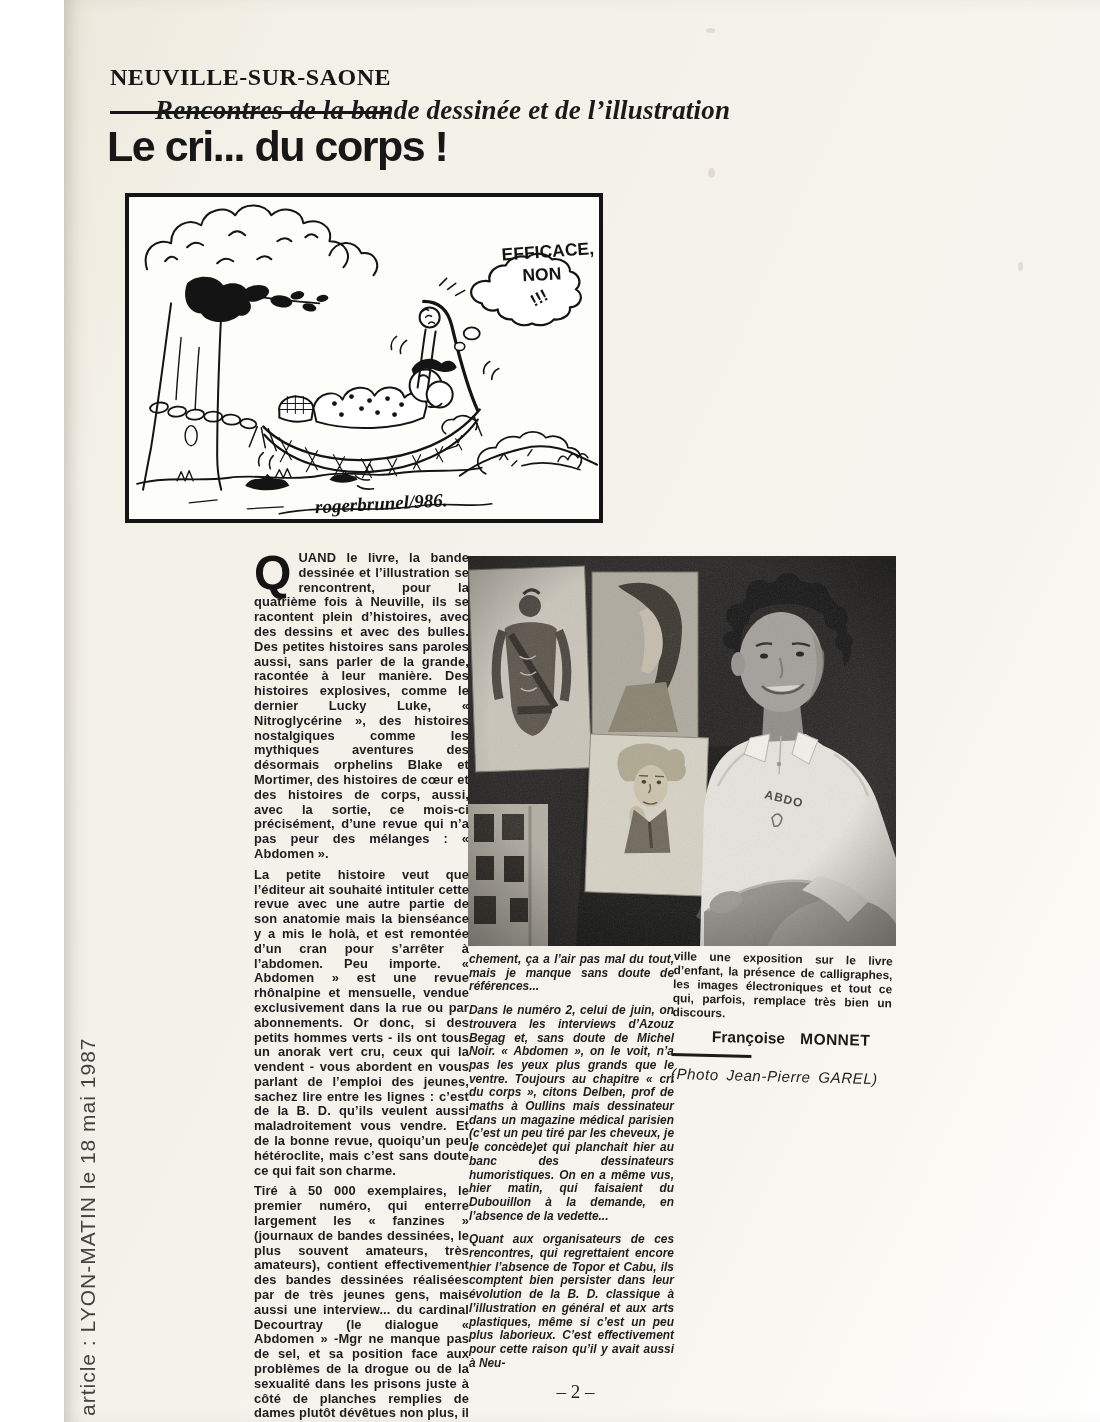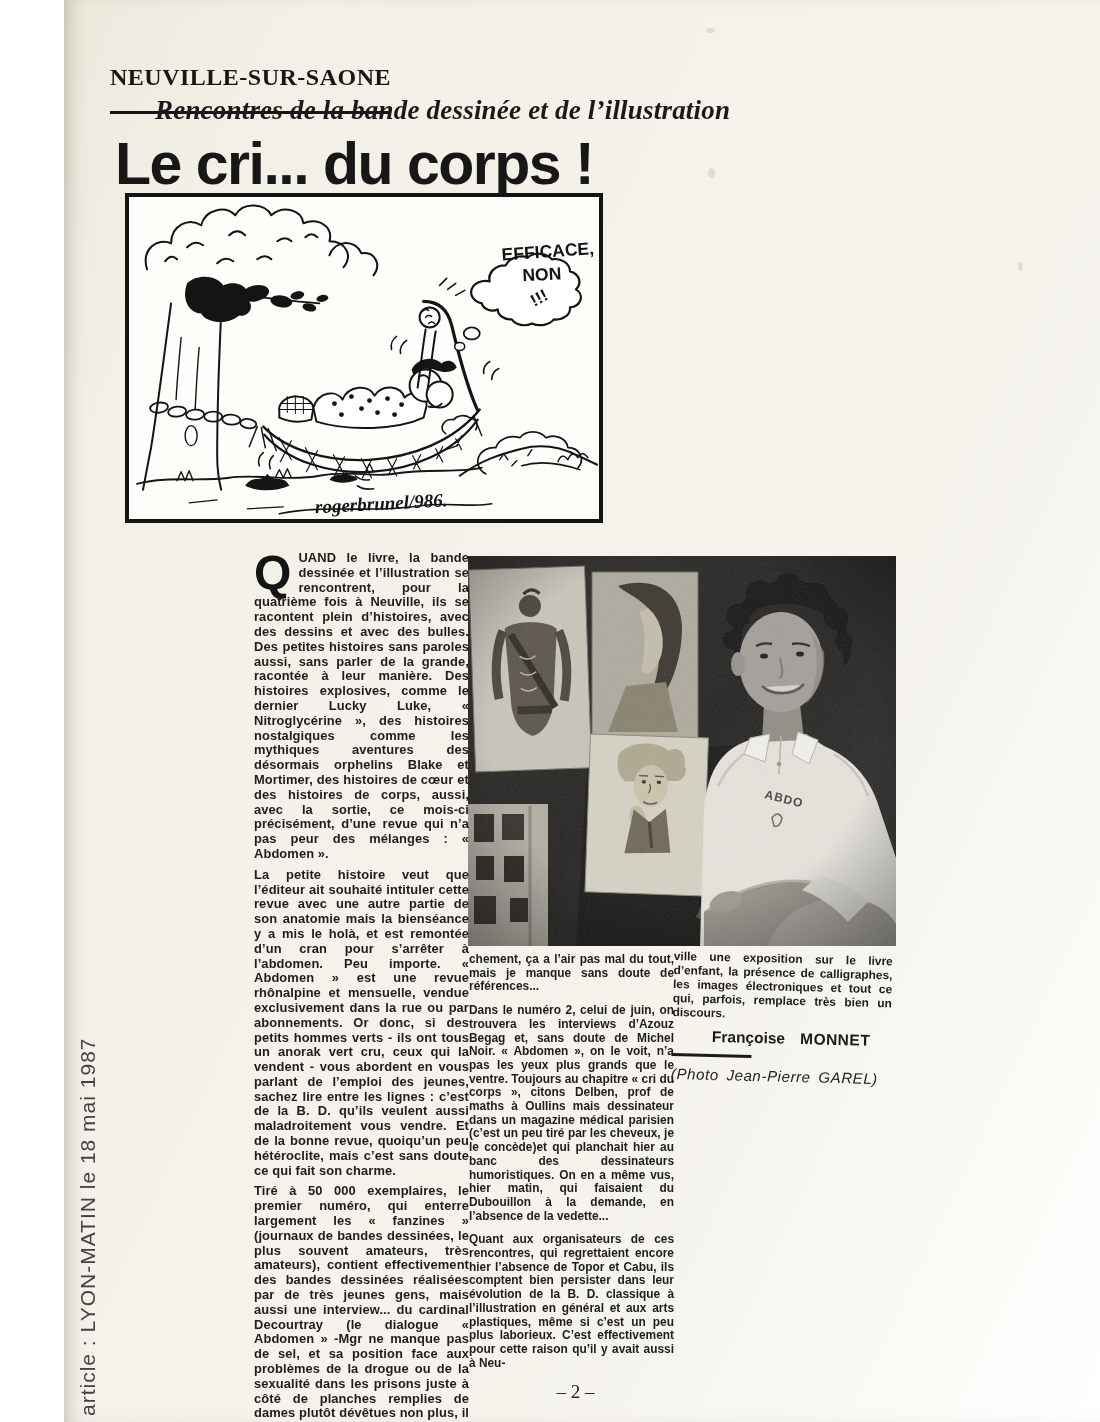--- a/index.html
+++ b/index.html
@@ -13,41 +13,41 @@
     box-shadow:inset 14px 0 22px -14px rgba(60,55,40,.35);}
 
   
   .kicker{position:absolute;left:110px;top:64px;
     font-family:"Liberation Serif",serif;font-weight:700;
     font-size:24px;letter-spacing:.5px;color:#161616;
     border-bottom:3.5px solid #161616;padding-bottom:20px;}
   .subtitle{position:absolute;left:110px;top:95px;
     font-family:"Liberation Serif",serif;font-style:italic;font-weight:700;
     font-size:27px;letter-spacing:.2px;color:#1a1a1a;margin-left:45px;}
-  .title{position:absolute;left:107px;top:122px;margin:8px;
+  .title{position:absolute;left:107px;top:122px;margin:0;
     font-family:"Liberation Sans",sans-serif;font-weight:700;
-    font-size:59px;letter-spacing:-1.5px;color:#171717;}
+    font-size:43px;letter-spacing:-1.5px;color:#171717;}
 
   
   .cartoon{position:absolute;left:125px;top:193px;width:478px;height:330px;
     background:#fdfdfa;border:4.5px solid #141414;box-sizing:border-box;}
   .cartoon svg{display:block;width:100%;height:100%;}
 
   
   .photo{position:absolute;left:468px;top:556px;width:428px;height:390px;}
   .photo svg{display:block;width:100%;height:100%;}
 
   
   .col{position:absolute;color:#1d1d1d;text-align:justify;}
   .col p{margin:0 0 6px 0;}
   #col1{left:254px;top:551px;width:215px;
     font-size:12.9px;line-height:14.8px;font-weight:700;letter-spacing:.1px;}
   #col2{left:469px;top:953px;width:213px;
     font-size:11.9px;line-height:13.7px;font-weight:700;}
-  #col2 p{margin:0 8px 10px 0;}
+  #col2 p{margin:0 8px 10px 0;font-style:italic;}
   #col3{left:674px;top:950px;width:219px;
     font-size:11.9px;line-height:13.9px;font-weight:700;
     transform:rotate(1.4deg);transform-origin:0 0;}
   .dropcap{float:left;font-weight:700;font-size:48px;line-height:40px;
     padding:2px 7px 0 0;color:#141414;}
 
   .byline{margin:9px 0 0 40px;font-size:15.5px;font-weight:700;color:#1a1a1a;white-space:nowrap;}
   .byline .last{margin-left:15px;letter-spacing:.5px;}
   .credit-rule{width:80px;height:2.5px;background:#1b1b1b;margin:11px 0 0 0;}
   .photo-credit{margin-top:11px;font-style:italic;font-weight:400;

